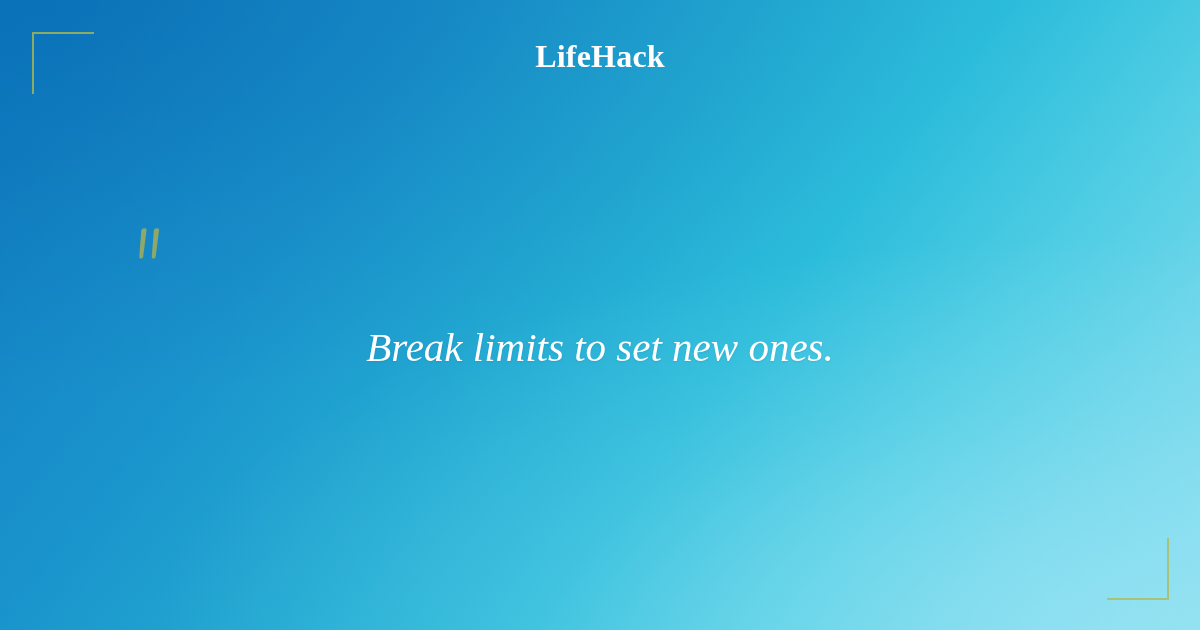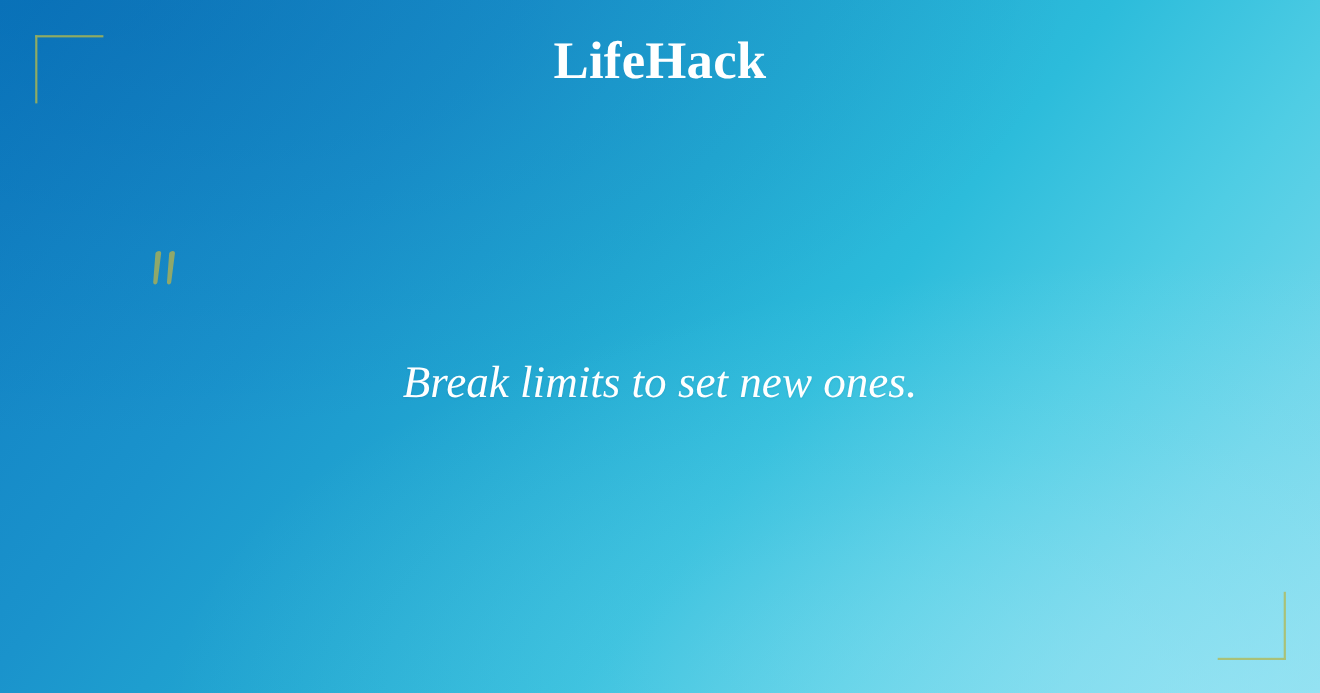--- a/index.html
+++ b/index.html
@@ -70,21 +70,21 @@
     top: 0;
     left: 0;
     width: 1200px;
     height: 112px;
     display: flex;
     align-items: center;
     justify-content: center;
   }
   #brand-wordmark {
     font-family: "Liberation Serif", "DejaVu Serif", serif;
-    font-size: 48px;
+    font-size: 32px;
     font-weight: 700;
     line-height: 1;
     color: #ffffff;
     letter-spacing: 0.2px;
     white-space: nowrap;
     text-rendering: optimizeLegibility;
   }
 
   
   #quote-mark {

